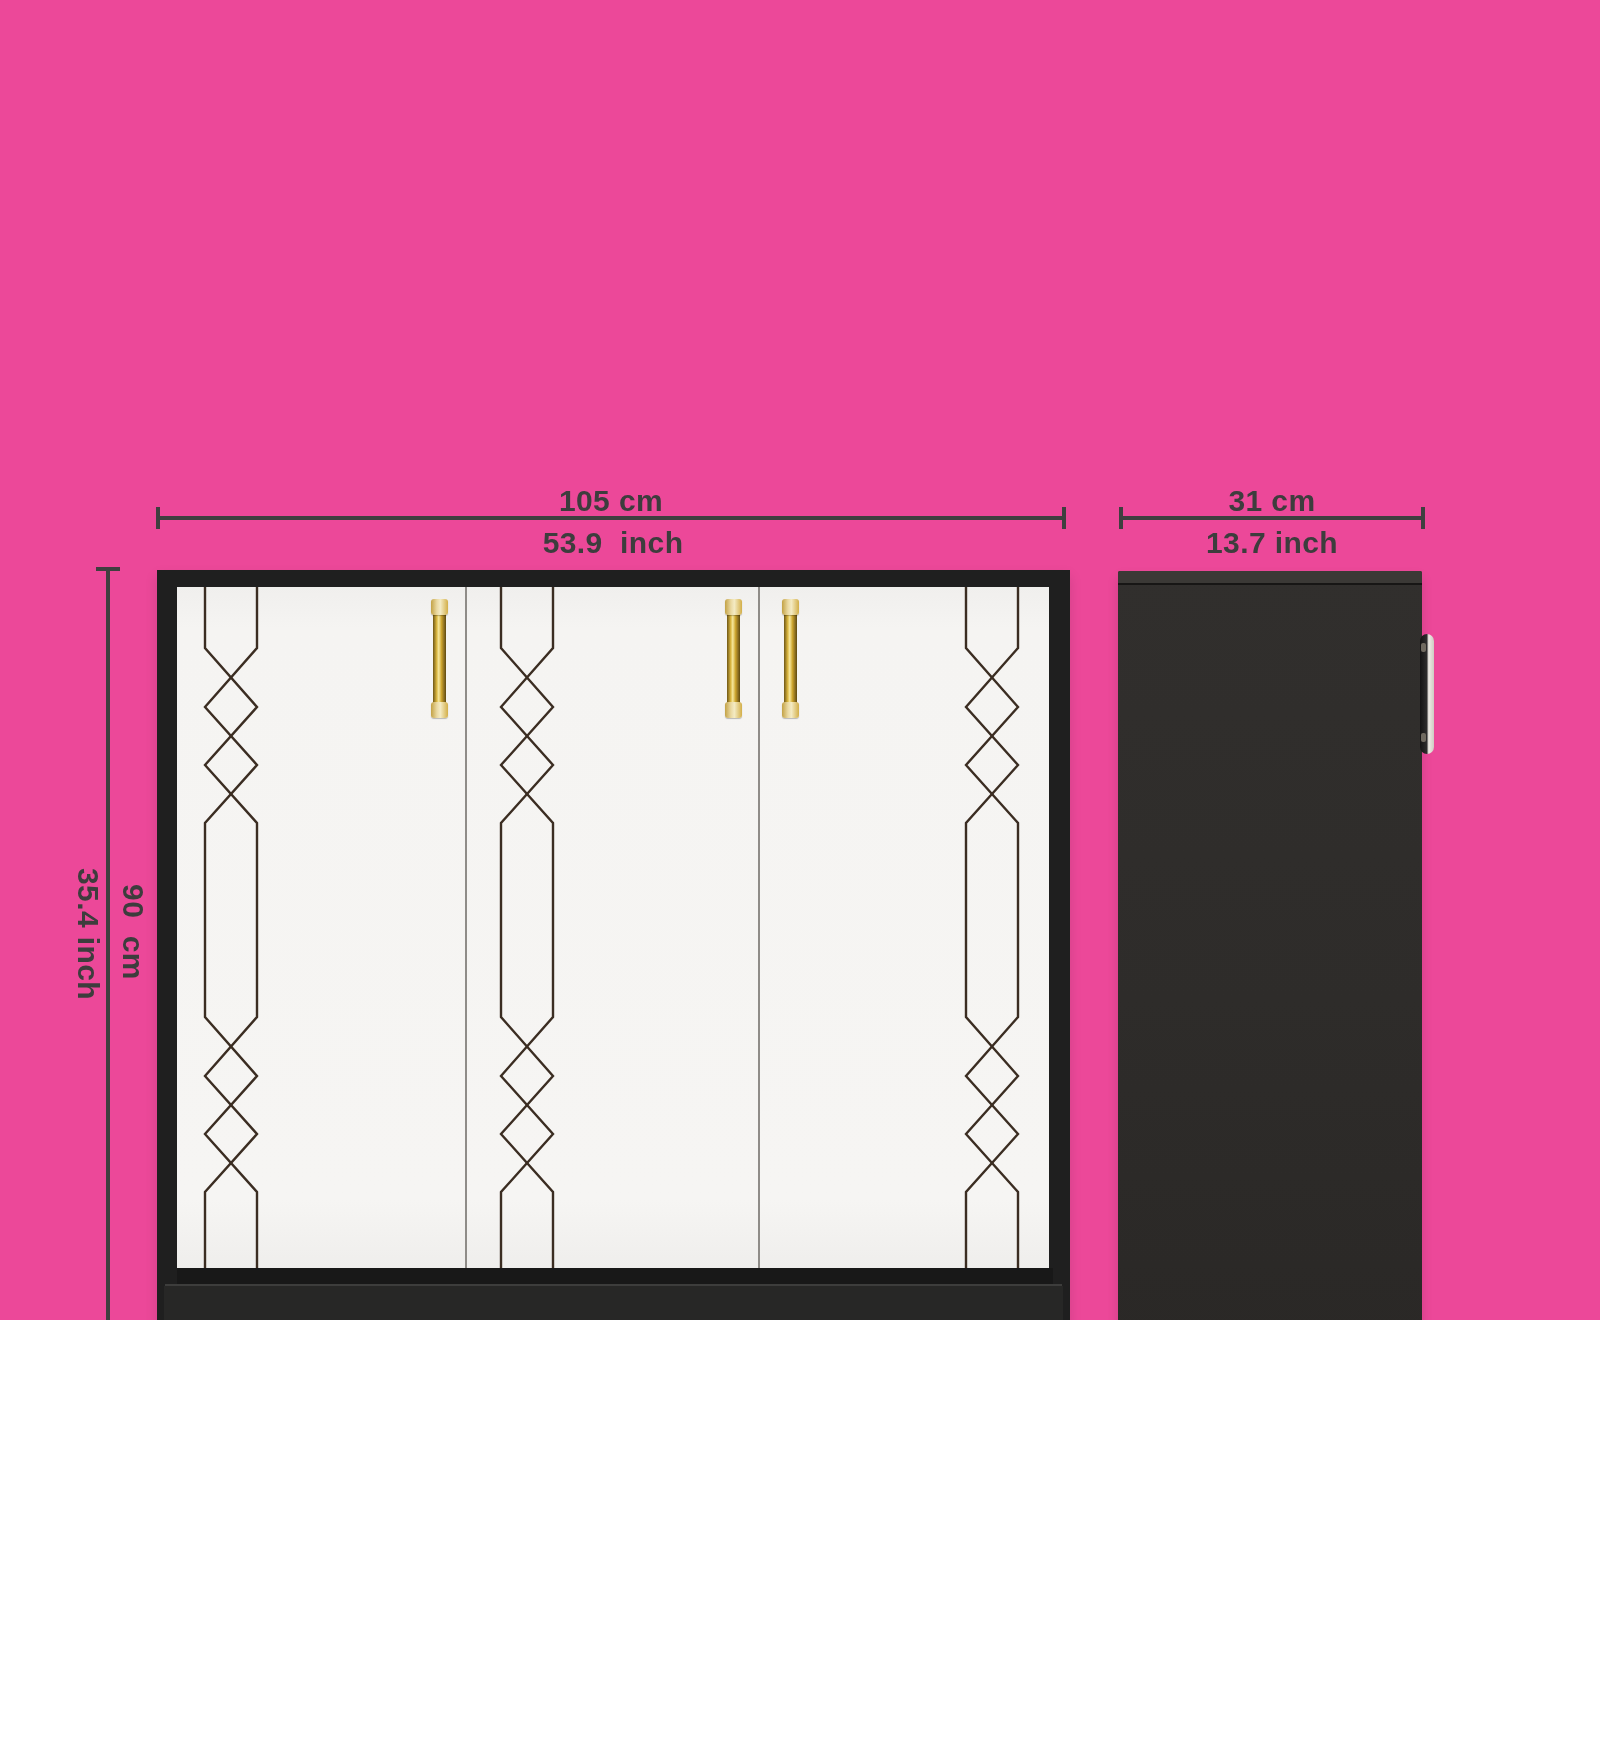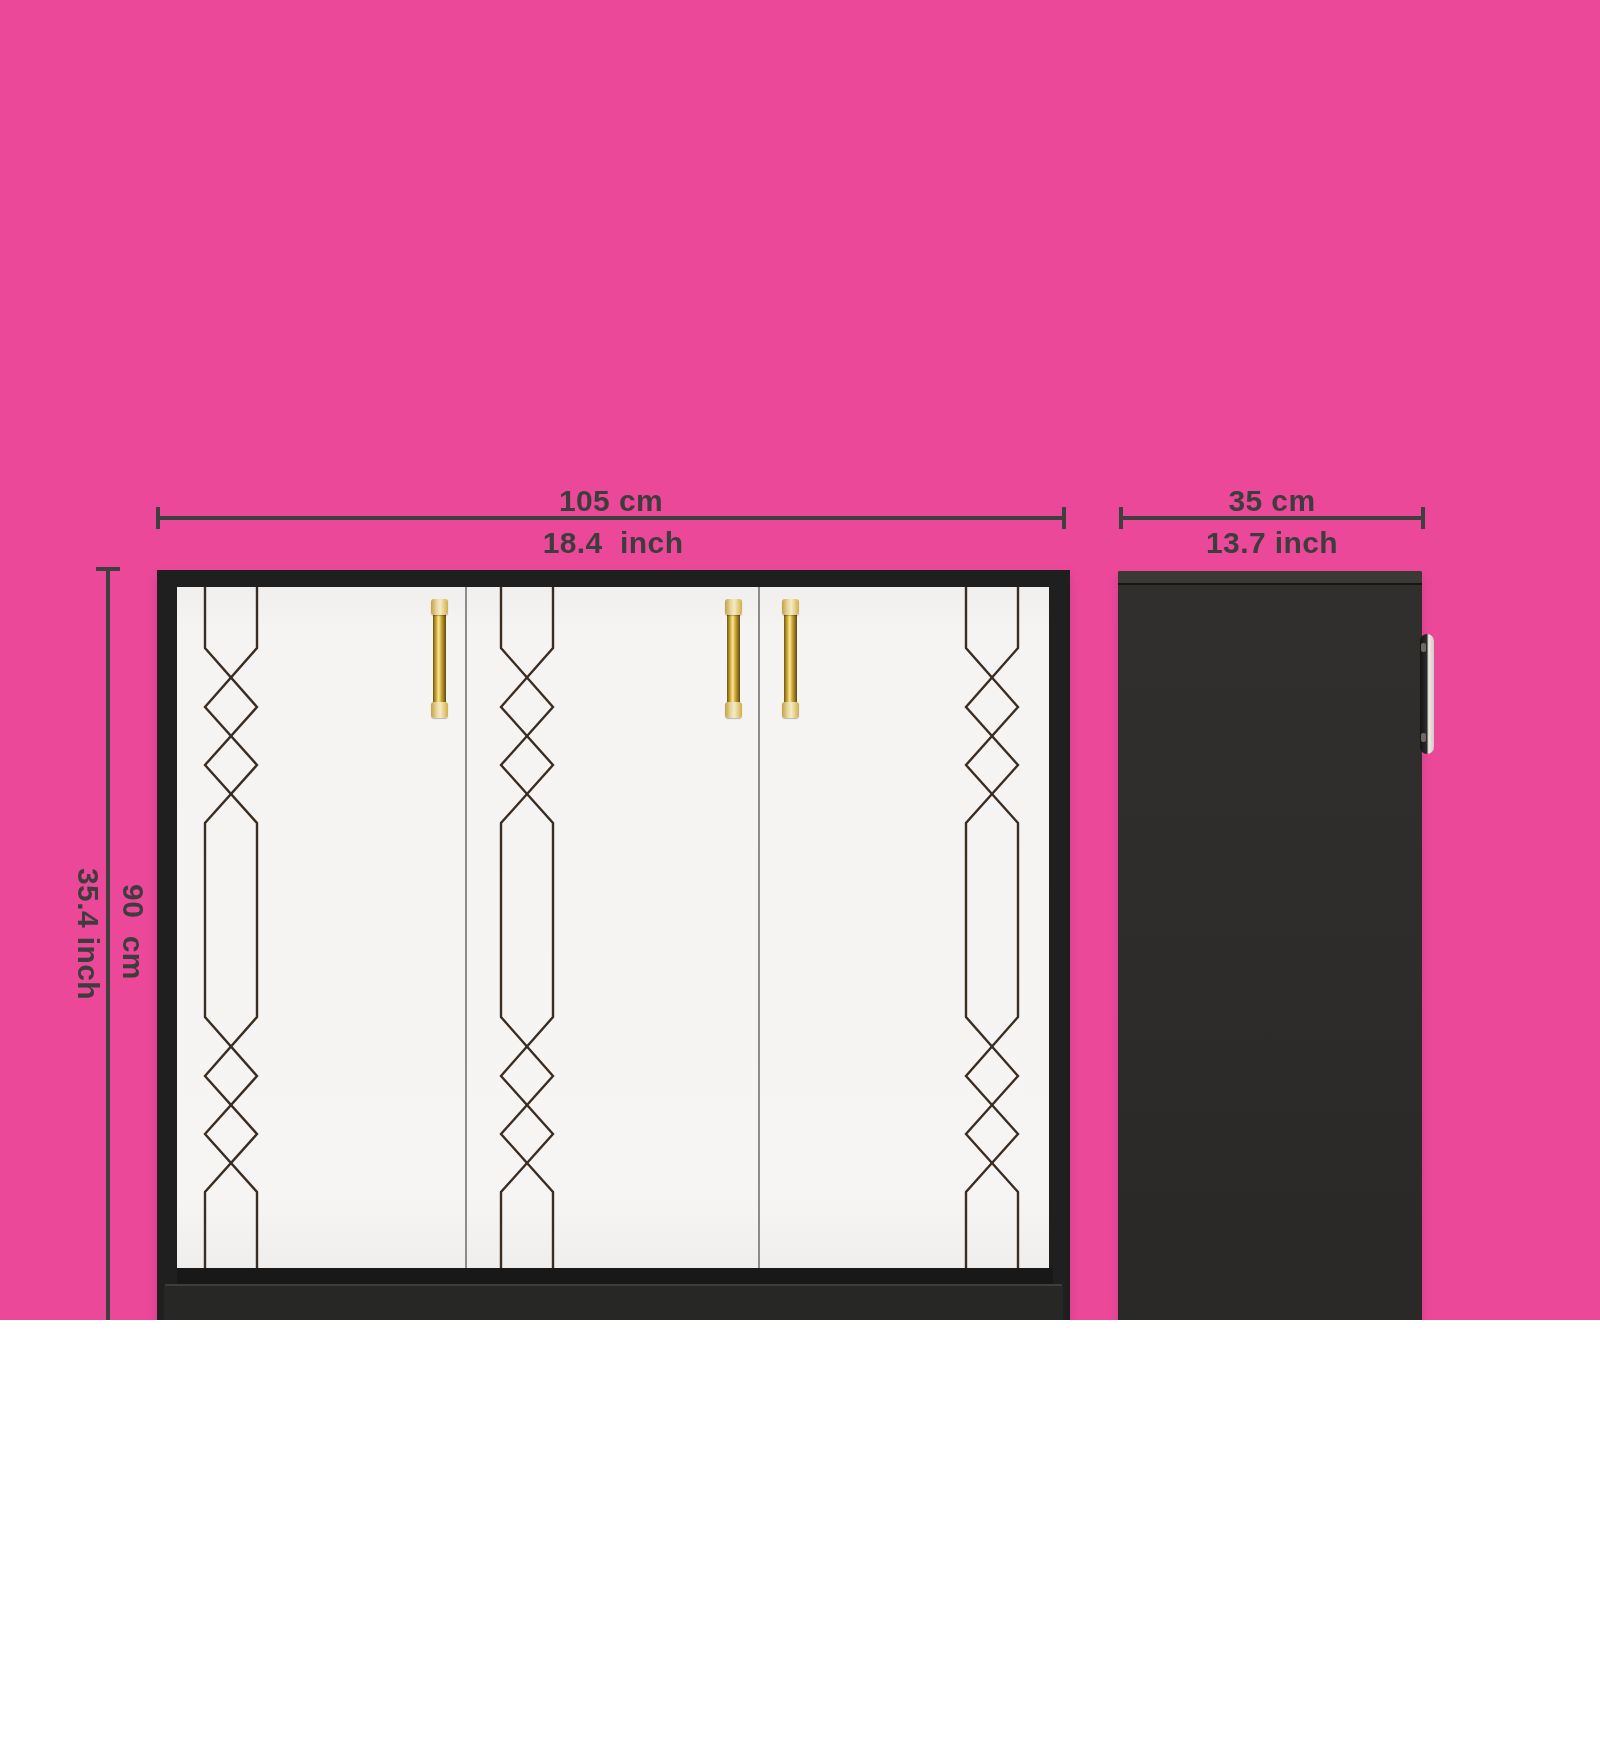--- a/index.html
+++ b/index.html
@@ -163,23 +163,23 @@
   .side-handle::before { top:9px; }
   .side-handle::after  { bottom:12px; }
 </style>
 </head>
 <body>
 
 <div class="canvas">
 
   <div class="dim-label" style="left:611px; top:484px;">105 cm</div>
   <div class="dim-line-h" style="left:156px; top:516px; width:910px;"></div>
-  <div class="dim-label" style="left:613px; top:526px;">18.4  inch</div>
-
-  <div class="dim-label" style="left:1272px; top:484px;">35 cm</div>
+  <div class="dim-label" style="left:613px; top:526px;">53.9  inch</div>
+
+  <div class="dim-label" style="left:1272px; top:484px;">31 cm</div>
   <div class="dim-line-h" style="left:1119px; top:516px; width:306px;"></div>
   <div class="dim-label" style="left:1272px; top:526px;text-align:center;">13.7 inch</div>
 
   <div class="dim-label vert" style="left:71px; top:934px;">35.4 inch</div>
   <div class="dim-line-v" style="left:106px; top:567px; height:786px;"></div>
   <div class="dim-label vert" style="left:116px; top:932px;">90  cm</div>
 
   <div class="front-cabinet">
     <div class="doors">
 

